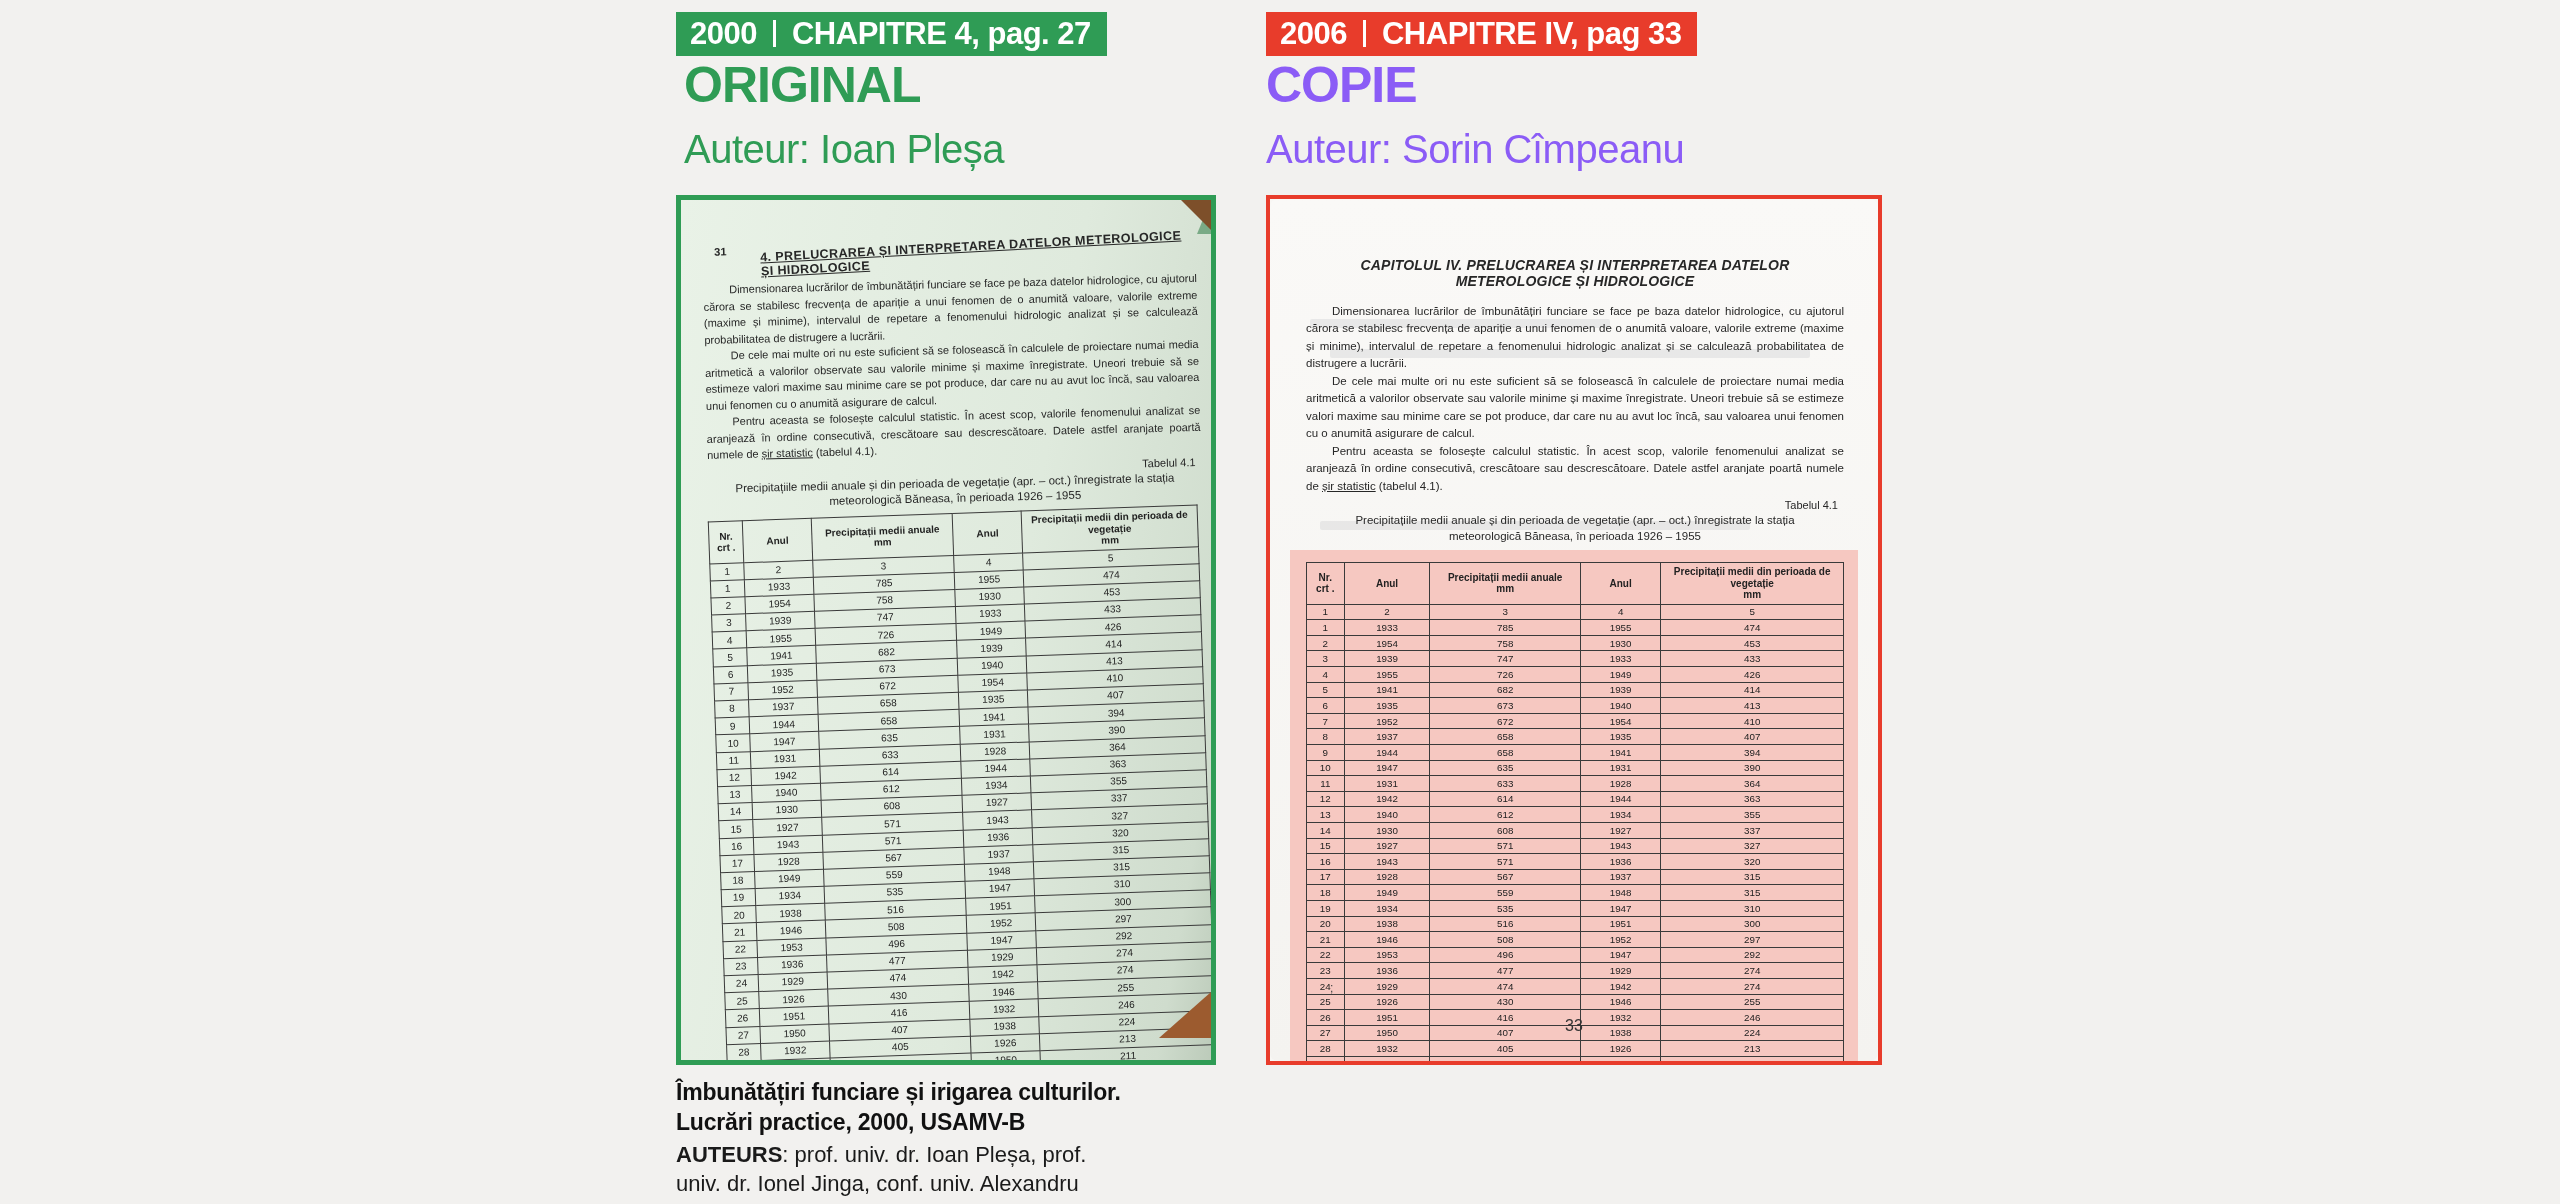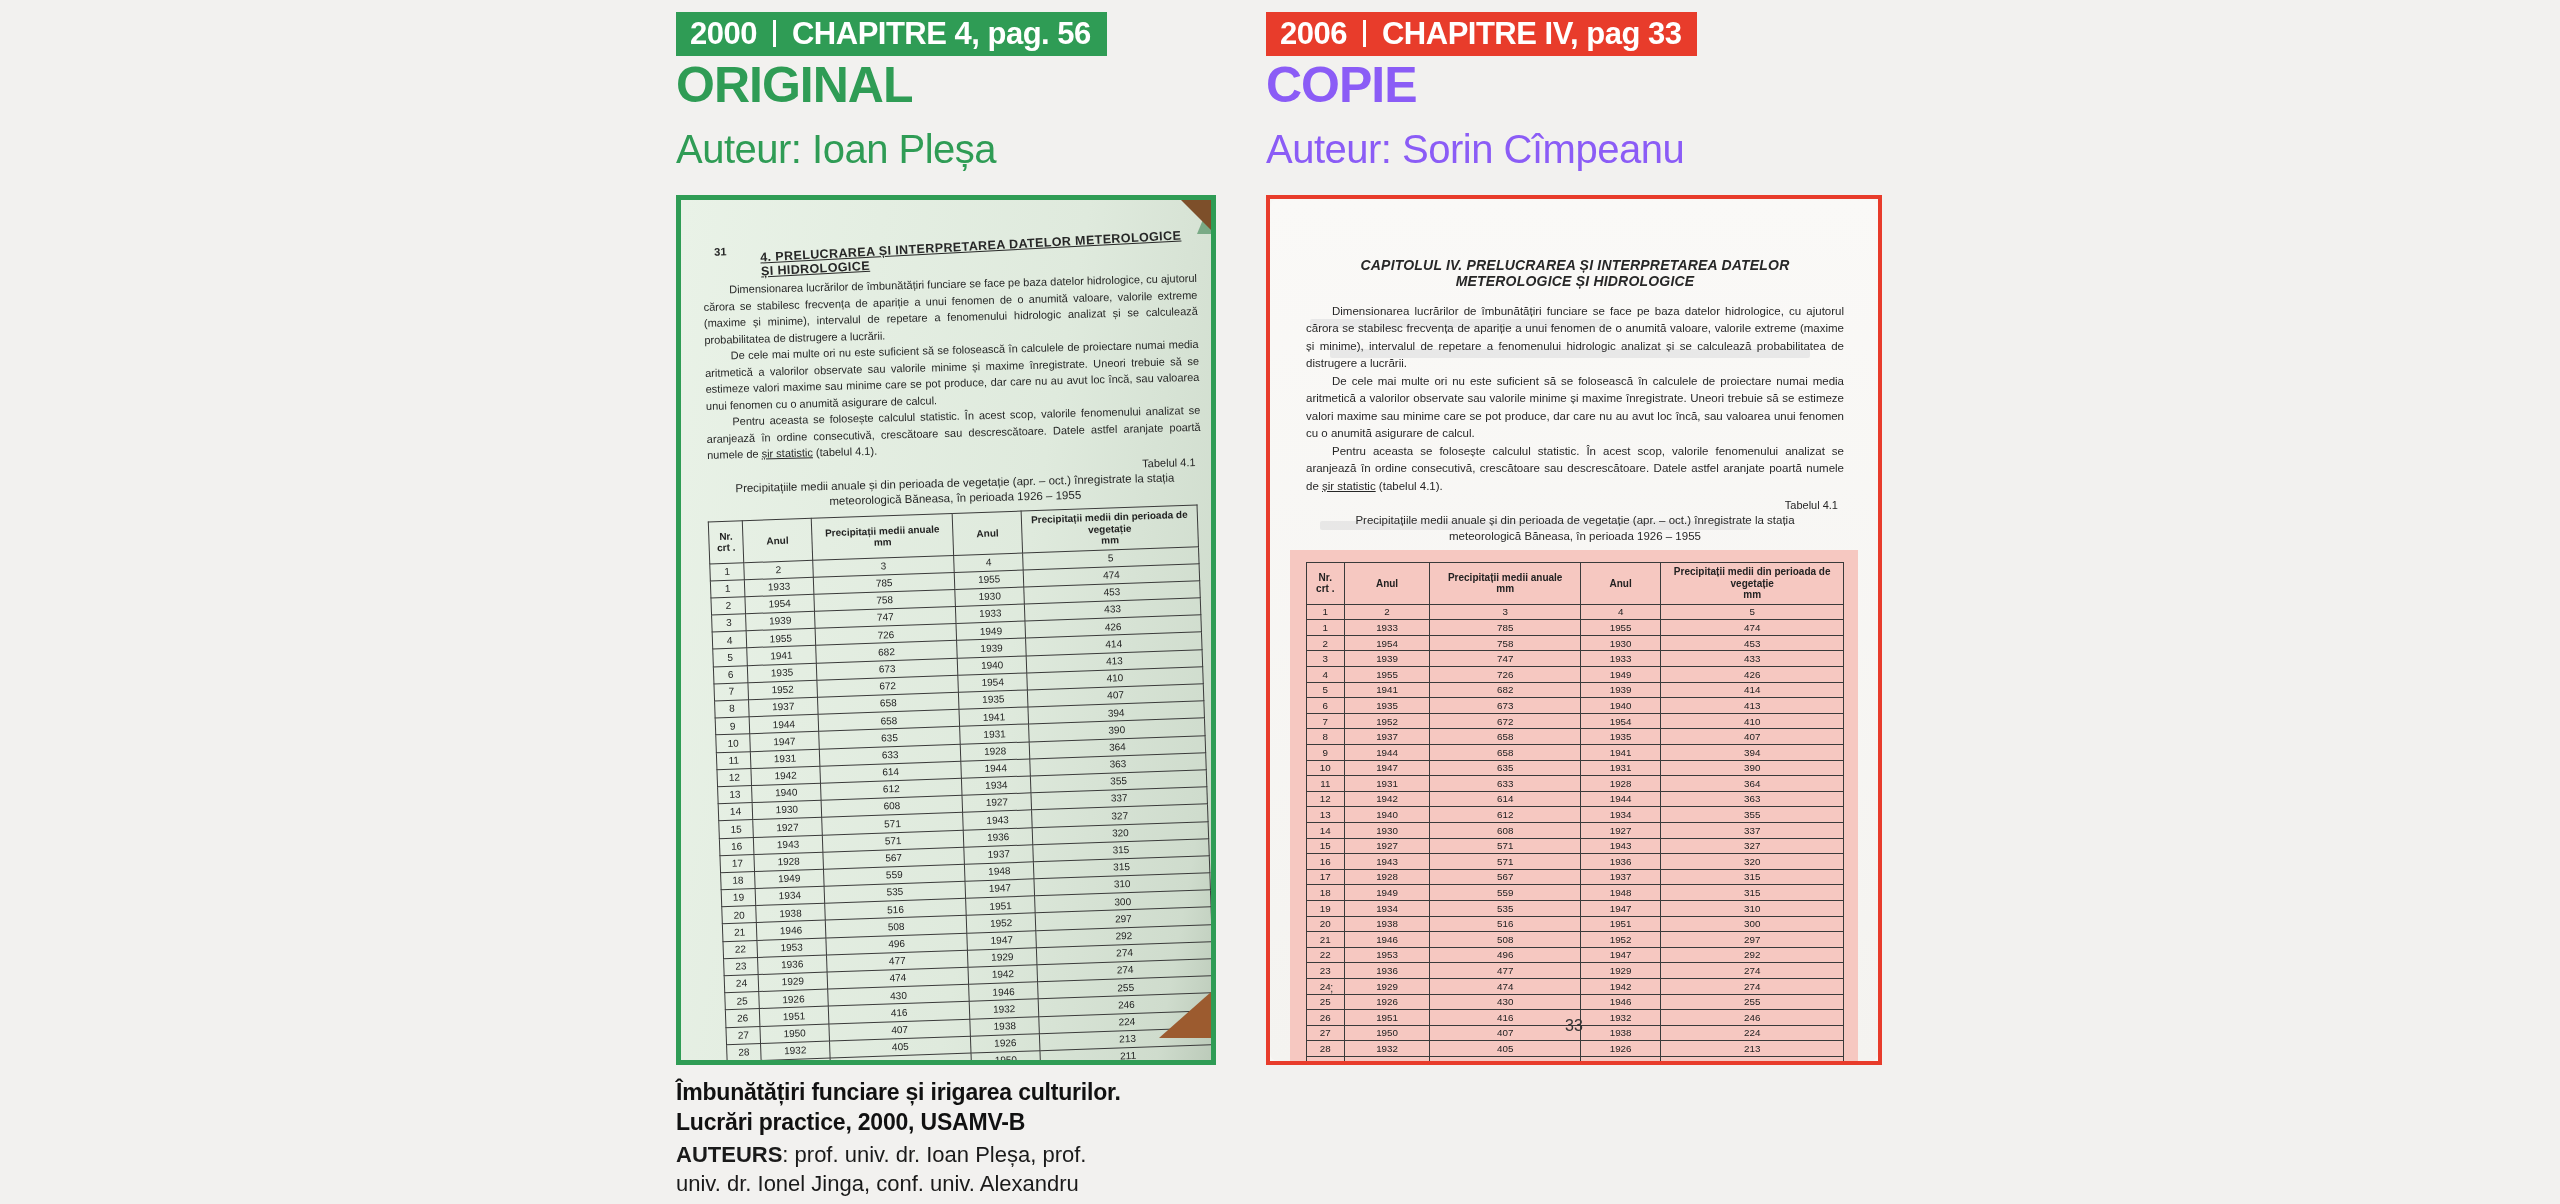--- a/index.html
+++ b/index.html
@@ -10,21 +10,21 @@
   .col-left{left:676px;width:540px;}
   .col-right{left:1266px;width:616px;}
   
   .badge{display:inline-flex;align-items:center;gap:14px;color:#fff;font-weight:800;
          font-size:31px;letter-spacing:-0.5px;padding:6px 16px 7px 14px;line-height:1;}
   .badge.green{background:#2f9c55;}
   .badge.red{background:#e83c2b;}
   .badge .sep{display:inline-block;width:3px;align-self:stretch;background:#ffffff;margin:2px 2px;}
   .big-title{margin:4px 0 0 0;font-size:50px;font-weight:800;letter-spacing:-1px;line-height:1.0;}
   .author-line{margin:18px 0 0 0;font-size:40px;font-weight:400;letter-spacing:-0.5px;line-height:1.05;}
-  .green-text{color:#2f9c55;}
+  .green-text{color:#2f9c55;margin-left:8px;}
   .red-text{color:#8b5cf6;}
   
   .scan{position:absolute;top:183px;left:0;box-sizing:border-box;height:870px;overflow:hidden;}
   .scan.green-frame{width:540px;border:5px solid #2f9c55;background:#e3eee2;}
   .scan.red-frame{width:616px;border:4px solid #e83c2b;background:#f8f7f4;}
   .paper{position:relative;width:100%;height:100%;box-sizing:border-box;}
   .paper-green{background:linear-gradient(100deg,#e9f2e7 0%,#dfeadd 60%,#cfdccd 92%,#bccbba 100%);}
   .paper-white{background:linear-gradient(180deg,#faf9f7 0%,#f4f3f0 100%);border-radius:8px;}
   
   .fold-tr{position:absolute;top:0;right:0;width:0;height:0;
@@ -71,21 +71,21 @@
 </style>
 </head>
 <body>
 
 <div class="canvas">
 
   <section class="col col-left">
     <div class="badge green">
       <span>2000</span>
       <span class="sep"></span>
-      <span>CHAPITRE 4, pag. 56</span>
+      <span>CHAPITRE 4, pag. 27</span>
     </div>
     <h1 class="big-title green-text">ORIGINAL</h1>
     <h2 class="author-line green-text"><span>Auteur: Ioan Pleșa</span></h2>
 
     <div class="scan green-frame">
       <div class="paper paper-green">
         <div class="fold-tr-inner"></div>
         <div class="fold-tr"></div>
         <div class="page-inner left-inner">
           <div class="pagenum-topleft">31</div>

